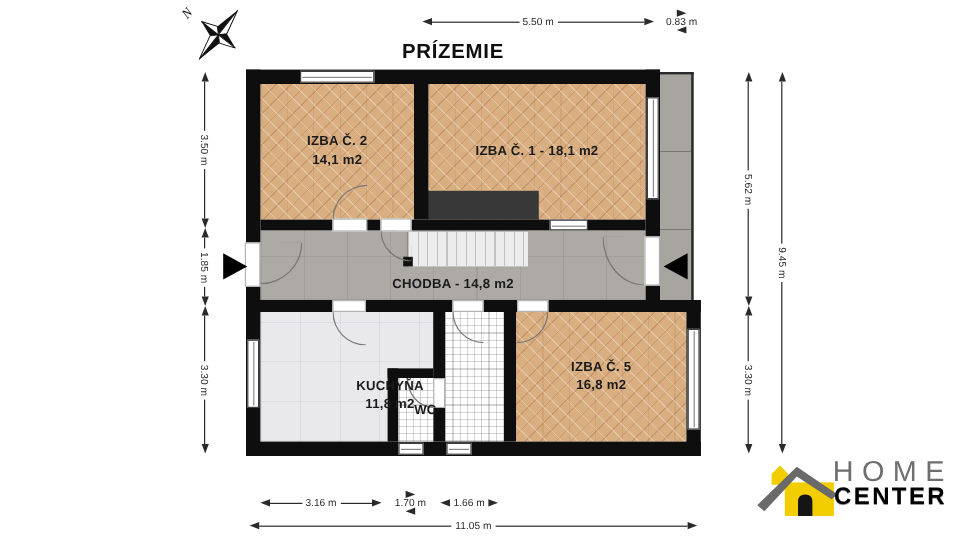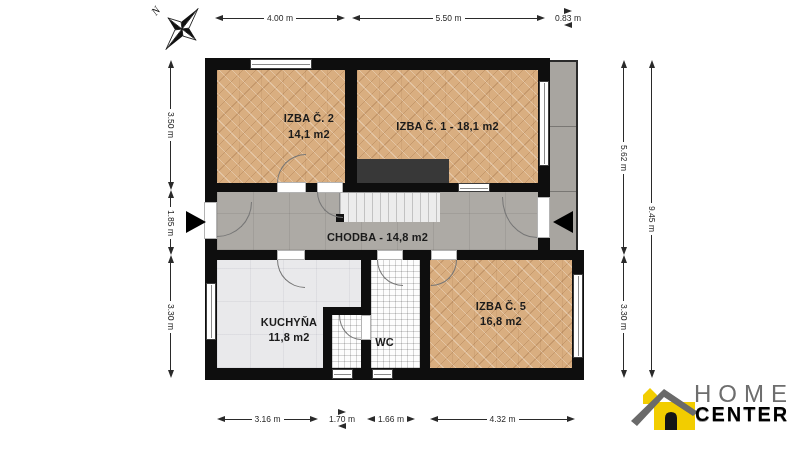--- a/index.html
+++ b/index.html
@@ -79,20 +79,21 @@
       <polygon points="18,0 5,-5 0,0" fill="#111"></polygon>
       <polygon points="18,0 5,5 0,0" fill="#fff" stroke="#111" stroke-width="0.8"></polygon>
       <polygon points="0,26 5,5 0,0" fill="#111"></polygon>
       <polygon points="0,26 -5,5 0,0" fill="#fff" stroke="#111" stroke-width="0.8"></polygon>
       <polygon points="-18,0 -5,5 0,0" fill="#111"></polygon>
       <polygon points="-18,0 -5,-5 0,0" fill="#fff" stroke="#111" stroke-width="0.8"></polygon>
     </g>
     <text x="8" y="16" transform="rotate(-48 8 16)" style="font-family:'Liberation Serif',serif;font-style:italic;font-size:11px;fill:#111">N</text>
   </svg>
 
+  <div class="title">PRÍZEMIE</div>
 
   <div class="floor parquet" style="left:217px;top:70px;width:128px;height:113px;"></div>
   <div class="floor parquet" style="left:357px;top:70px;width:181px;height:113px;"></div>
   <div class="floor hall" style="left:217px;top:192px;width:321px;height:58px;"></div>
   <div class="floor kitchenf" style="left:217px;top:260px;width:144px;height:108px;"></div>
   <div class="floor tile" style="left:371px;top:260px;width:49px;height:108px;"></div>
   <div class="floor parquet" style="left:430px;top:260px;width:142px;height:108px;"></div>
   <div class="floor balcony" style="left:550px;top:60px;width:28px;height:198px;"></div>
 
   <div class="floor closet" style="left:356px;top:159px;width:93px;height:24px;"></div>
@@ -144,49 +145,42 @@
   <div class="win h" style="left:250px;top:59px;width:62px;height:10px;"></div>
   <div class="win v" style="left:206px;top:283px;width:10px;height:57px;"></div>
   <div class="win h" style="left:332px;top:369px;width:21px;height:10px;"></div>
   <div class="win h" style="left:372px;top:369px;width:21px;height:10px;"></div>
   <div class="win v" style="left:573px;top:274px;width:10px;height:84px;"></div>
   <div class="win v" style="left:539px;top:81px;width:10px;height:85px;"></div>
 
   <div class="entry right" style="left:186px;top:211px;"></div>
   <div class="entry left" style="left:553px;top:211px;"></div>
 
-  <div class="rlabel" style="left:217px;top:70px;width:128px;height:113px;padding-left:28px;">
+  <div class="rlabel" style="left:217px;top:70px;width:128px;height:113px;">
     <span>IZBA Č. 2</span>
     <span>14,1 m2</span>
   </div>
   <div class="rlabel" style="left:357px;top:70px;width:181px;height:113px;">
     <span>IZBA Č. 1 - 18,1 m2</span>
   </div>
   <div class="rlabel" style="left:217px;top:228px;width:321px;height:20px;">
     <span>CHODBA - 14,8 m2</span>
   </div>
-  <div class="rlabel" style="left:217px;top:260px;width:144px;height:140px;">
+  <div class="rlabel" style="left:217px;top:260px;width:144px;height:140px;padding-left:36px;">
     <span>KUCHYŇA</span>
     <span>11,8 m2</span>
   </div>
-  <div class="rlabel" style="left:332px;top:333px;width:45px;height:20px;margin-left:30px;">
+  <div class="rlabel" style="left:332px;top:333px;width:45px;height:20px;">
     <span>WC</span>
   </div>
   <div class="rlabel" style="left:430px;top:260px;width:142px;height:108px;">
     <span>IZBA Č. 5</span>
     <span>16,8 m2</span>
   </div>
 
-  <div class="dim h" style="left:215px;top:12px;width:130px;">
-    <i class="ah l"></i>
-      <i class="ln"></i>
-      <span class="lbl">4.00 m</span>
-      <i class="ln"></i>
-      <i class="ah r"></i>
-  </div>
   <div class="dim h" style="left:352px;top:12px;width:193px;">
     <i class="ah l"></i>
       <i class="ln"></i>
       <span class="lbl">5.50 m</span>
       <i class="ln"></i>
       <i class="ah r"></i>
   </div>
   <div class="dim h tiny" style="left:544px;top:12px;width:48px;">
     <i class="ah r"></i>
       <span class="lbl">0.83 m</span>
@@ -247,24 +241,24 @@
   <div class="dim h tiny" style="left:322px;top:413px;width:40px;">
     <i class="ah r"></i>
       <span class="lbl">1.70 m</span>
       <i class="ah l"></i>
   </div>
   <div class="dim h" style="left:367px;top:413px;width:54px;">
     <i class="ah l"></i>
       <span class="lbl">1.66 m</span>
       <i class="ah r"></i>
   </div>
-  <div class="dim h" style="left:430px;top:413px;width:145px;">
-    <i class="ah l"></i>
-      <i class="ln"></i>
-      <span class="lbl">4.32 m</span>
+  <div class="dim h" style="left:208px;top:432px;width:373px;">
+    <i class="ah l"></i>
+      <i class="ln"></i>
+      <span class="lbl">11.05 m</span>
       <i class="ln"></i>
       <i class="ah r"></i>
   </div>
 
   <svg style="position:absolute;left:626px;top:374px;" width="78" height="60" viewBox="0 0 78 60">
     <polygon points="17,30 17,21 24,14 31,21 31,30" fill="#f2cd00"></polygon>
     <rect x="28" y="28" width="41" height="28" fill="#f2cd00"></rect>
     <polygon points="5,47 38,15 72,38 67,42 38,23 11,52" fill="#6a6a6a"></polygon>
     <path d="M39,56 V44 Q39,38 45,38 Q51,38 51,44 V56 Z" fill="#151515"></path>
   </svg>

